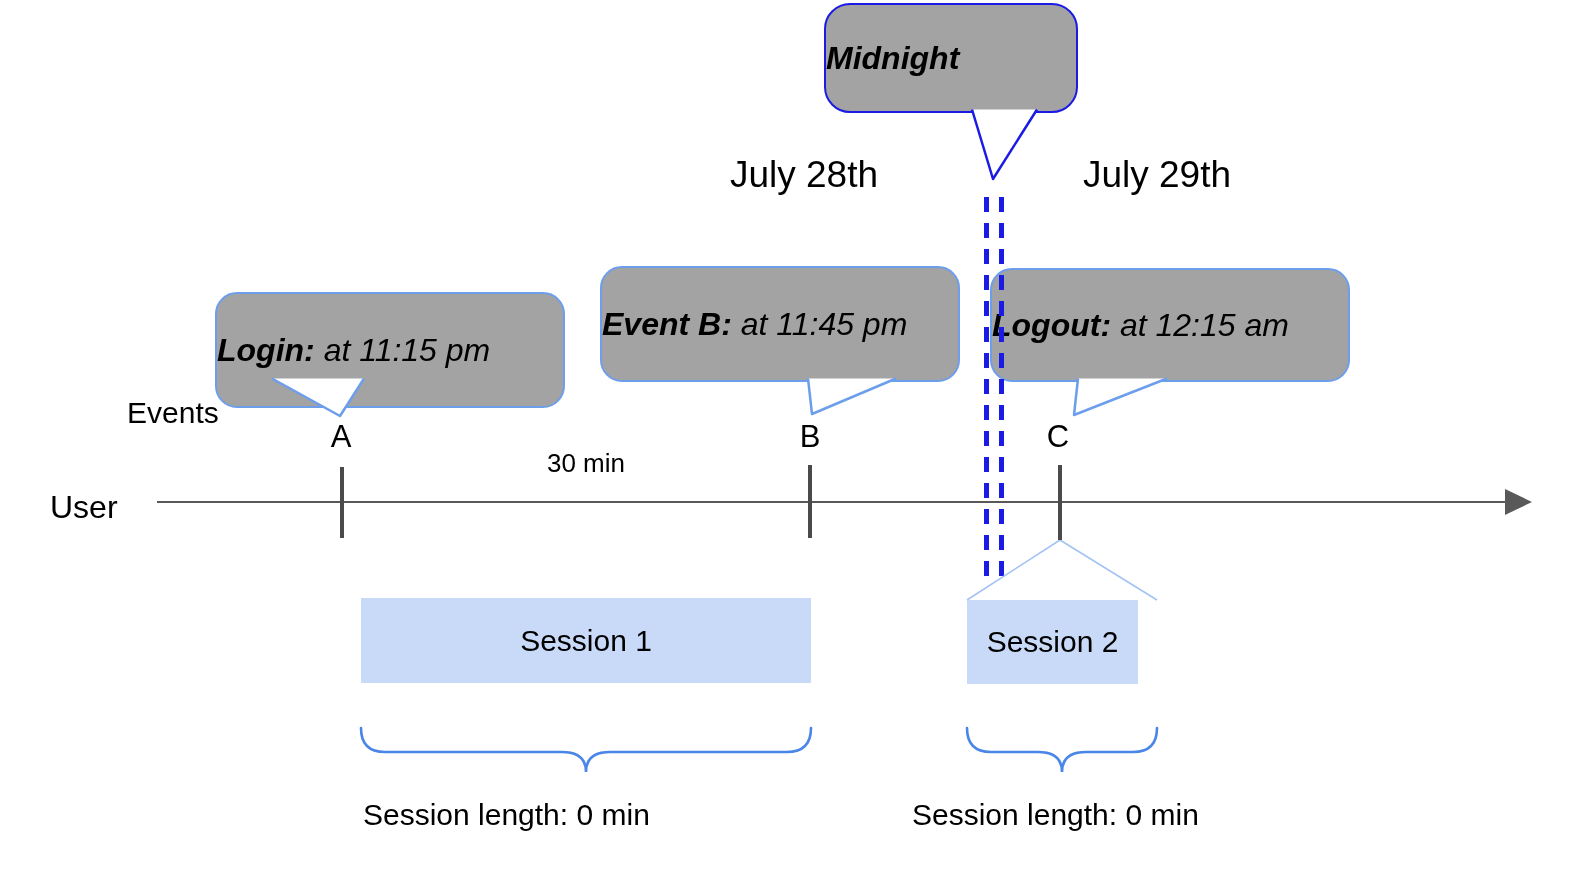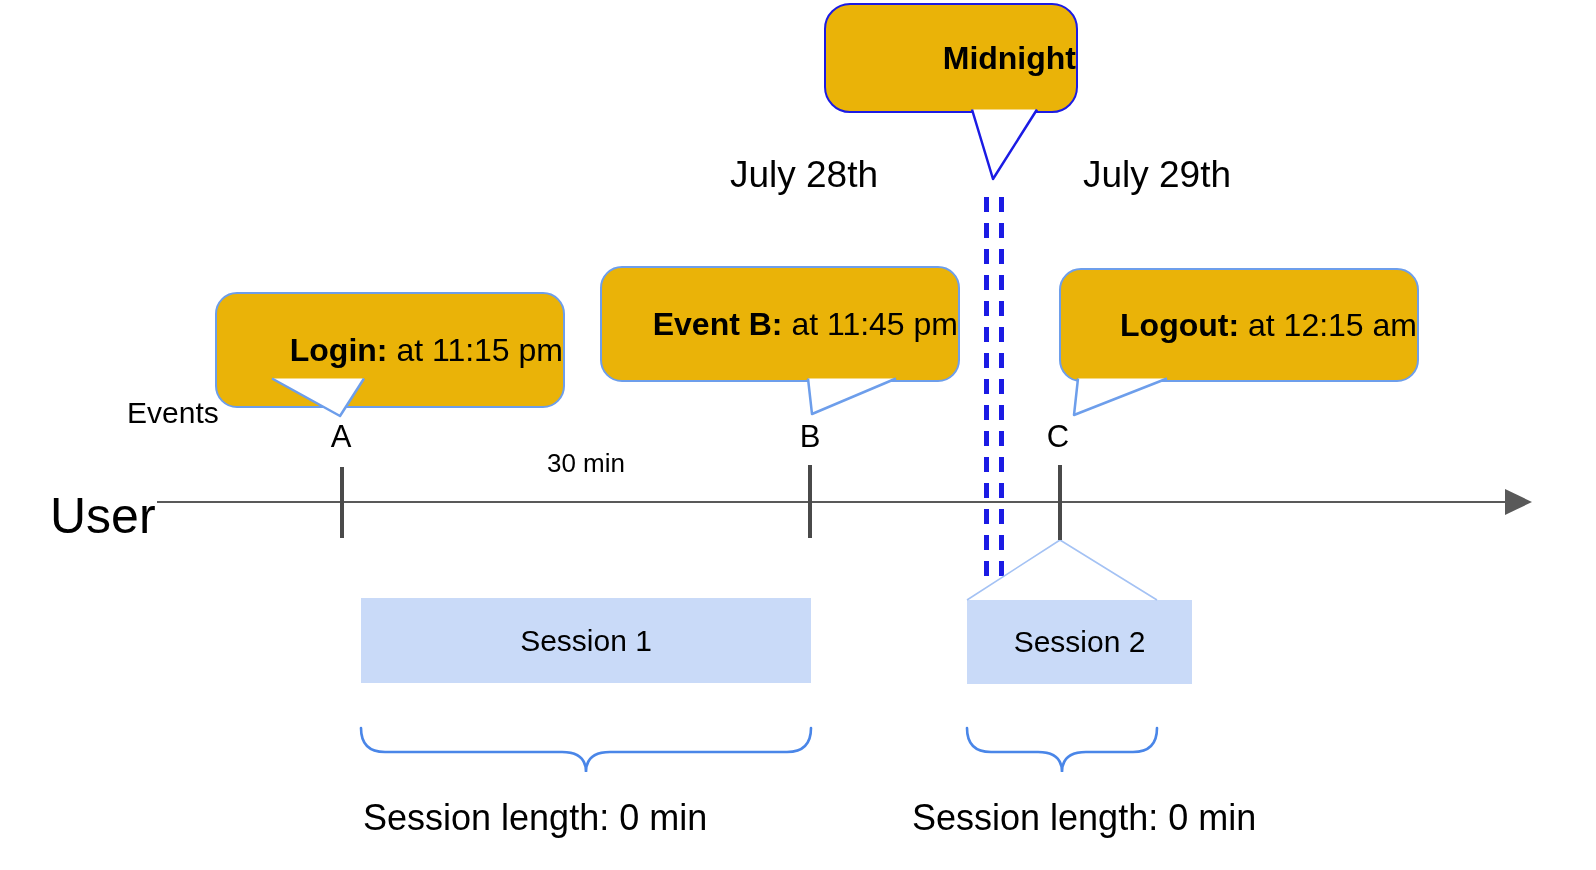--- a/index.html
+++ b/index.html
@@ -12,75 +12,75 @@
     --tick-gray:#4a4a4a;
     --text-black:#000000;
   }
   html,body{margin:0;padding:0;background:#ffffff;}
   #canvas{
     position:relative;width:1596px;height:870px;background:#ffffff;overflow:hidden;
     font-family:"Liberation Sans", sans-serif;color:var(--text-black);
   }
   
   .bubble{
-    position:absolute;background:#eab308;display:flex;align-items:center;justify-content:flex-end;
-    box-sizing:border-box;z-index:2;white-space:pre;
+    position:absolute;background:#a3a3a3;display:flex;align-items:center;justify-content:flex-start;
+    box-sizing:border-box;z-index:2;white-space:pre;font-style:italic;
   }
   .bubble.light{border:2.5px solid var(--light-blue);border-radius:22px;font-size:32px;}
   .bubble.dark{border:2.5px solid var(--dark-blue);border-radius:26px;font-size:32px;font-weight:bold;}
   .bubble .b{font-weight:bold;}
   
   .session-bar{
     position:absolute;background:var(--session-fill);display:flex;align-items:center;justify-content:center;
     font-size:30px;z-index:1;
   }
   
   .lbl{position:absolute;z-index:3;line-height:1;}
   .date-lbl{font-size:37px;width:220px;text-align:right;}
   .evt-lbl{font-size:31px;width:60px;text-align:center;}
   .axis-lbl{font-size:30px;}
-  .user-lbl{font-size:50px;}
+  .user-lbl{font-size:32px;}
   .dur-lbl{font-size:26px;width:160px;text-align:center;}
-  .len-lbl{font-size:36px;}
+  .len-lbl{font-size:30px;}
   
   #lineart{position:absolute;left:0;top:0;z-index:5;pointer-events:none;}
   .tl-line{stroke:var(--line-gray);stroke-width:2.2;fill:none;}
   .tl-arrowhead{fill:var(--line-gray);stroke:none;}
   .tick{stroke:var(--tick-gray);stroke-width:4;fill:none;}
   .midnight-dash{stroke:var(--dark-blue);stroke-width:5;stroke-dasharray:15 11;fill:none;}
   .tail-dark{fill:#ffffff;stroke:var(--dark-blue);stroke-width:2.5;stroke-linejoin:round;}
   .tail-light{fill:#ffffff;stroke:var(--light-blue);stroke-width:2.5;stroke-linejoin:round;}
   .cone{fill:#ffffff;stroke:var(--cone-blue);stroke-width:1.6;stroke-linejoin:round;}
   .brace{fill:none;stroke:var(--brace-blue);stroke-width:2.6;stroke-linecap:round;}
 </style>
 </head>
 <body>
 
 <div id="canvas">
 
   <div class="session-bar" style="left:361px;top:598px;width:450px;height:85px;">
     <span>Session 1</span>
   </div>
-  <div class="session-bar" style="left:967px;top:600px;width:225px;height:84px;">
+  <div class="session-bar" style="left:967px;top:600px;width:171px;height:84px;">
     <span>Session 2</span>
   </div>
 
   <div class="bubble dark" style="left:824px;top:3px;width:254px;height:110px;">
     <span>Midnight</span>
   </div>
 
   <div class="bubble light" style="left:215px;top:266px;width:350px;height:116px;margin-top:26px;">
     <span class="b">Login:</span><span> at 11:15 pm</span>
   </div>
 
   <div class="bubble light" style="left:600px;top:266px;width:360px;height:116px;">
     <span class="b">Event B:</span><span> at 11:45 pm</span>
   </div>
 
-  <div class="bubble light" style="left:1059px;top:268px;width:360px;height:114px;">
+  <div class="bubble light" style="left:990px;top:268px;width:360px;height:114px;">
     <span class="b">Logout:</span><span> at 12:15 am</span>
   </div>
 
   <div class="lbl date-lbl" style="left:658px;top:156px;">July 28th</div>
   <div class="lbl date-lbl" style="left:1011px;top:156px;">July 29th</div>
 
   <div class="lbl axis-lbl" style="left:127px;top:398px;">Events</div>
   <div class="lbl user-lbl" style="left:50px;top:491px;">User</div>
 
   <div class="lbl evt-lbl" style="left:311px;top:421px;">A</div>

